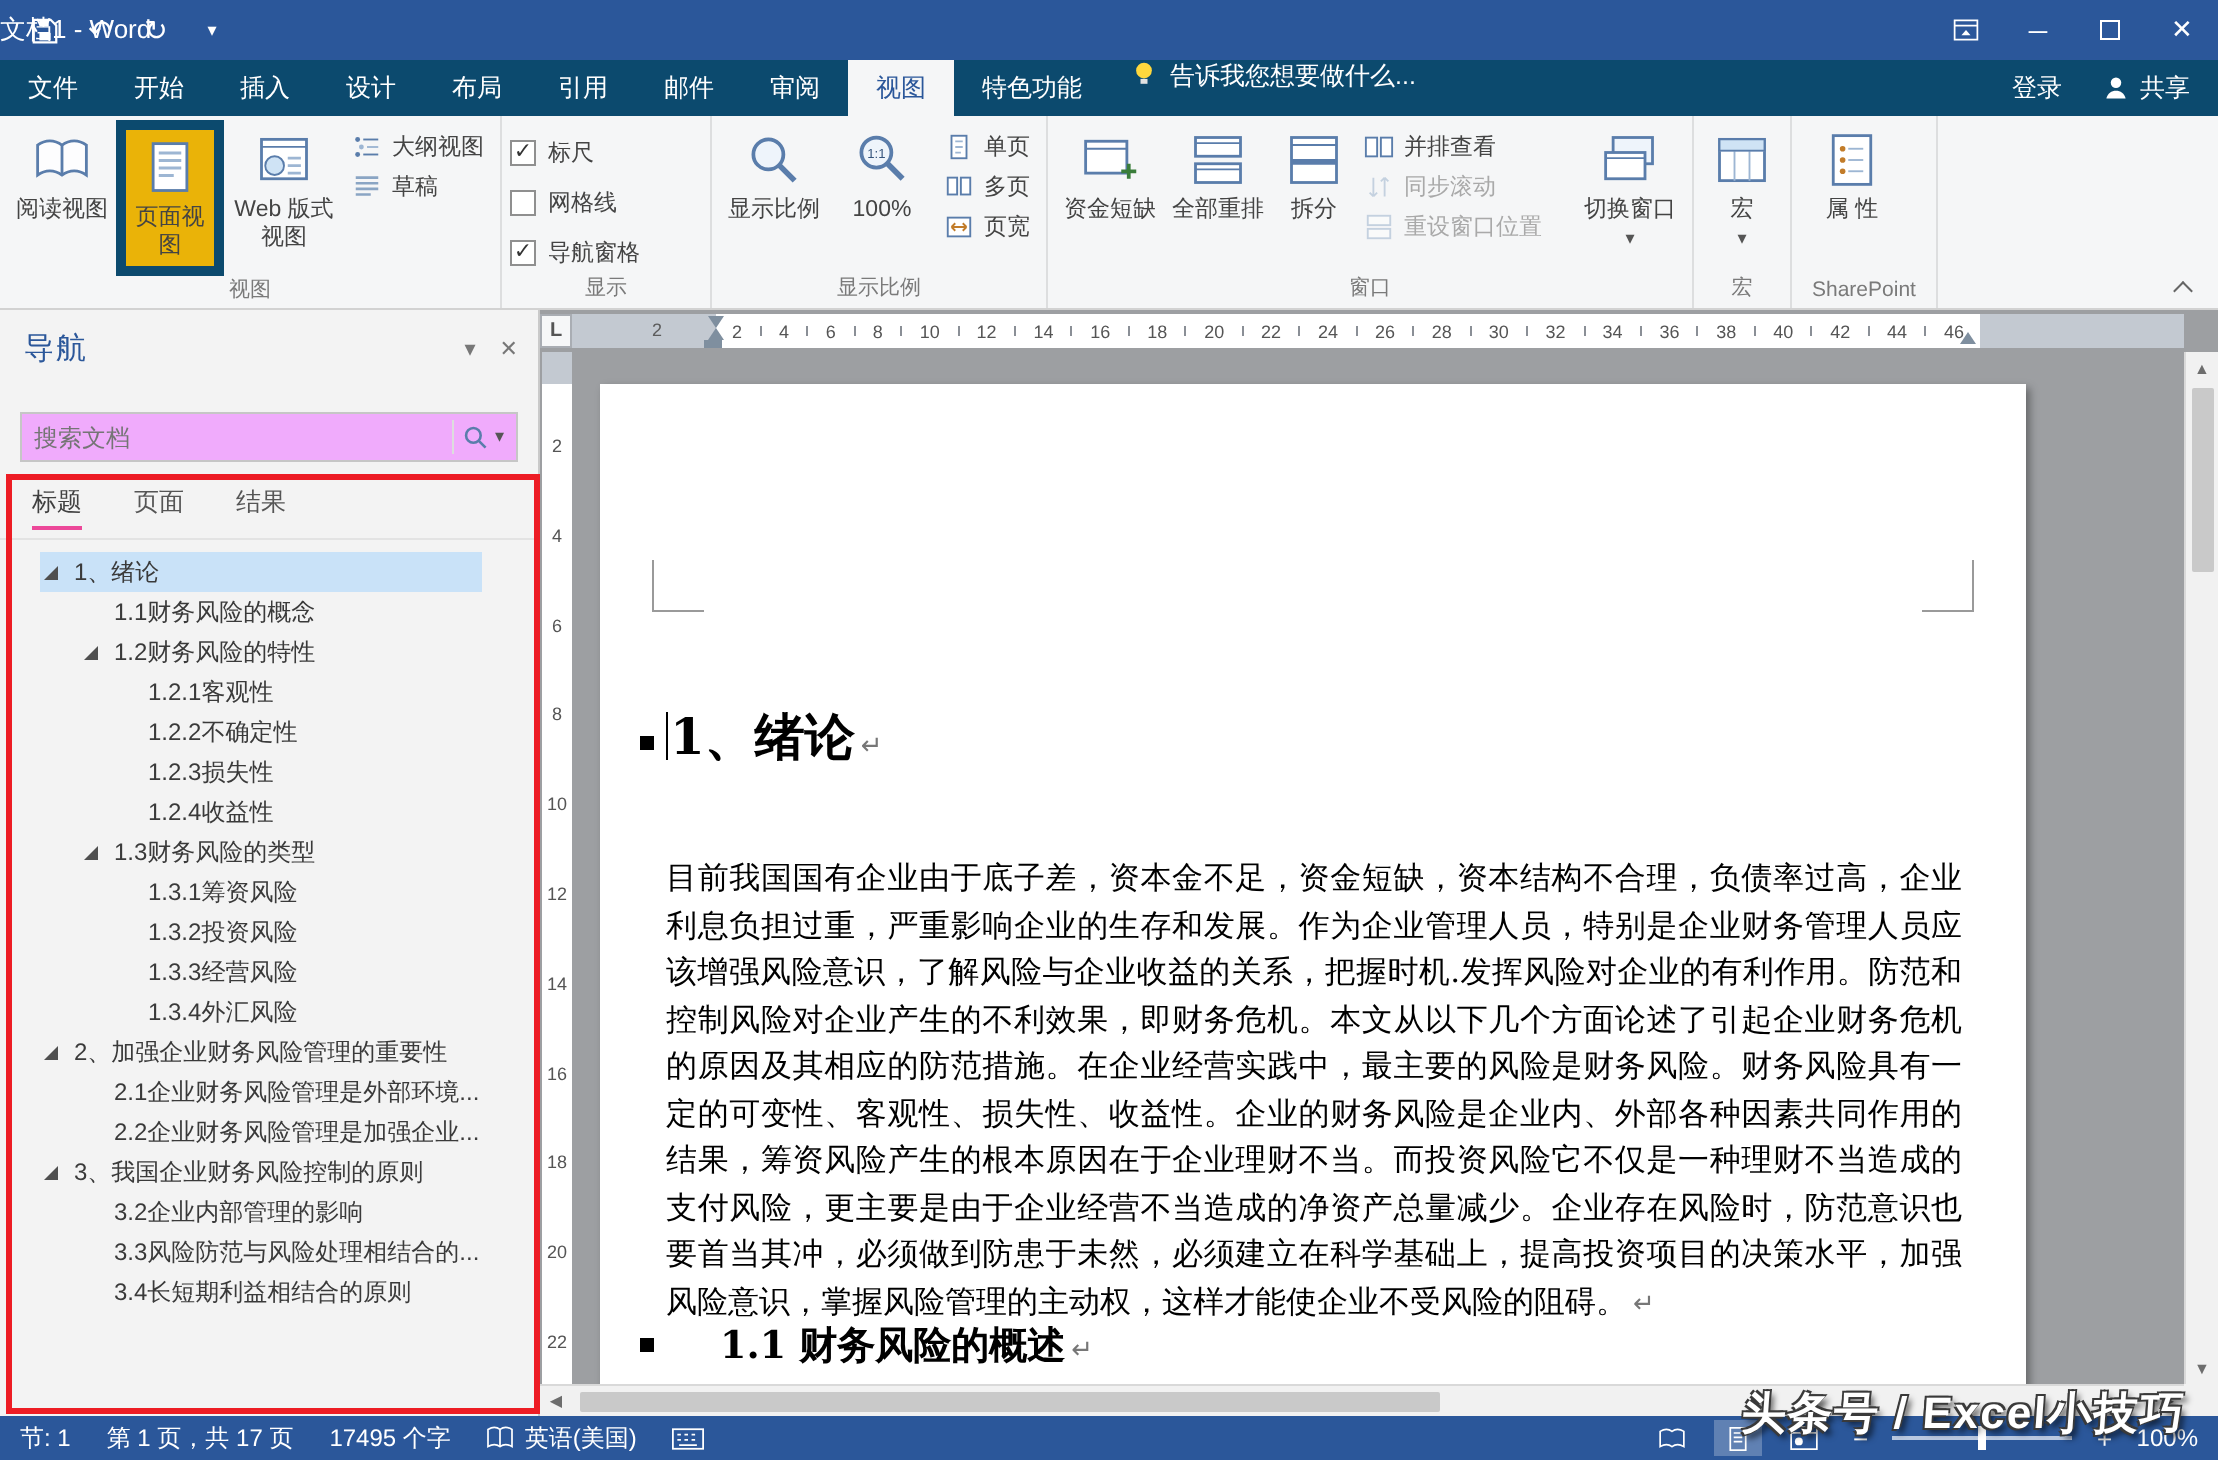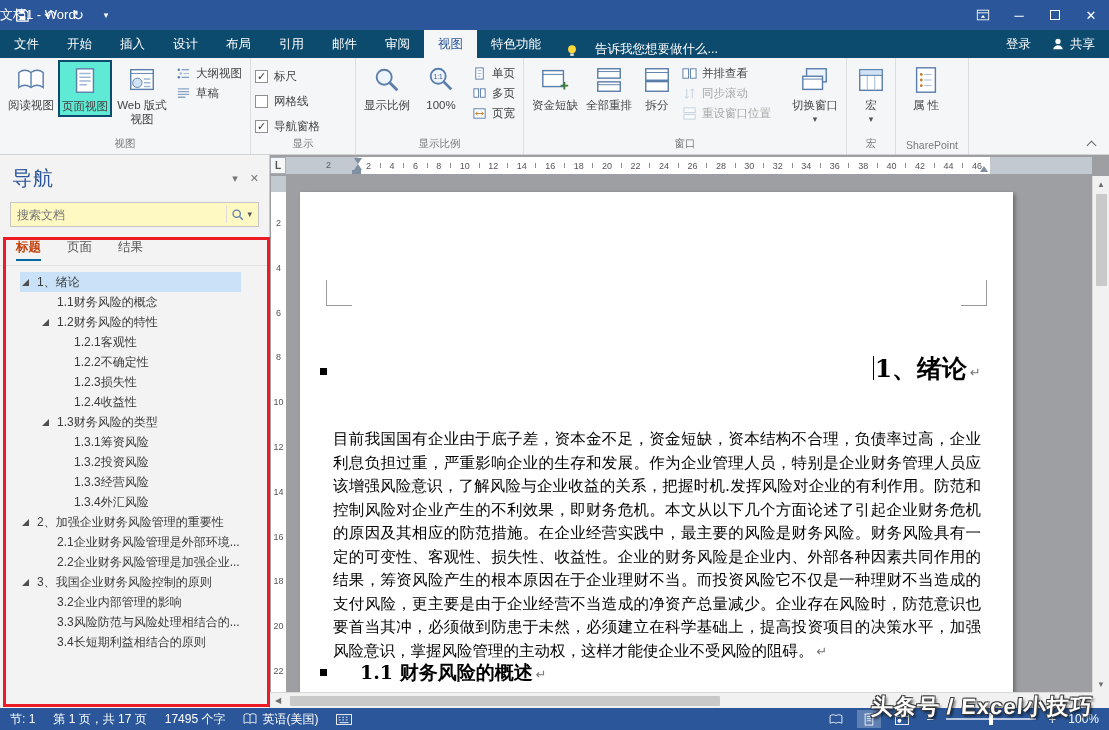--- a/index.html
+++ b/index.html
@@ -13,56 +13,56 @@
   .qbtn{width:24px;height:24px;display:flex;align-items:center;justify-content:center;font-size:14px;color:#fff;cursor:default}
   .ttext{position:absolute;left:0;right:0;text-align:left;font-size:13px;color:#fff}
   .winctl{margin-left:auto;display:flex;z-index:2}
   .wbtn{width:36px;height:30px;display:flex;align-items:center;justify-content:center;font-size:13px;color:#fff}
   .maxbox{width:10px;height:10px;border:1px solid #fff}
 
   
   .tabrow{position:absolute;left:0;top:30px;right:0;height:28px;background:#0c4a6e;display:flex;align-items:stretch;color:#fff}
   .rtab{padding:0 14px;line-height:28px;font-size:12.5px;white-space:nowrap}
   .rtab.active{background:#f5f6f7;color:#2b579a}
-  .tellme{display:flex;align-items:flex-end;gap:16px;padding:0 10px;font-size:12.5px;white-space:nowrap}
+  .tellme{display:flex;align-items:flex-start;gap:6px;padding:0 10px;font-size:12.5px;white-space:nowrap}
   .trr{margin-left:auto;display:flex;align-items:center;gap:20px;padding-right:14px;font-size:12.5px}
   .sharebtn{display:flex;align-items:center;gap:5px}
 
   
   .ribbon{position:absolute;left:0;top:58px;right:0;height:97px;background:#f5f6f7;border-bottom:1px solid #d2d2d2;display:flex;align-items:stretch}
   .rgroup{position:relative;display:flex;flex-direction:column;border-right:1px solid #dddedf;padding:2px 4px 0 4px}
   .gbody{flex:1;display:flex;align-items:flex-start}
   .gbody.col{flex-direction:column;justify-content:flex-start;padding-top:6px;gap:4px}
   .glabel{text-align:center;font-size:10.5px;color:#7a7a7a;padding:0 6px 3px 6px;white-space:nowrap}
   .bigbtn{display:flex;flex-direction:column;align-items:center;width:54px;padding:4px 2px 2px 2px;gap:3px;font-size:11.5px;color:#444;text-align:center;line-height:1.25;border:1px solid transparent}
-  .bigbtn.sel{background:#5eead4;border:2px solid #0c4a6e}
+  .bigbtn.sel{background:#eab308;border:5px solid #0c4a6e}
   .bigbtn .i32{width:30px;height:30px}
   .smallcol{display:flex;flex-direction:column;gap:5px;padding:6px 4px 0 4px}
   .smallbtn{display:flex;align-items:flex-start;gap:5px;font-size:11.5px;color:#444;white-space:nowrap}
   .smallbtn.disabled{color:#a9a9a9}
   .smallbtn.disabled svg{opacity:.45}
   .i16{width:15px;height:15px}
   .chkrow{display:flex;align-items:center;gap:6px;font-size:11.5px;color:#444;height:21px}
   .chk{width:13px;height:13px;background:#fff;border:1px solid #8f8f8f;display:flex;align-items:center;justify-content:center}
   .ck{font-size:11px;color:#333;line-height:1;margin-top:-1px}
   .ddarrow{font-size:9px;color:#555;line-height:1}
   .ribcol{position:absolute;right:12px;bottom:6px;width:9px;height:9px}
   .chevup{width:7px;height:7px;border-left:1.6px solid #666;border-top:1.6px solid #666;transform:rotate(45deg);margin-top:3px}
 
   
   .navpane{position:absolute;left:0;top:155px;width:270px;height:553px;background:#f3f3f3;border-right:1px solid #c9c9c9;overflow:hidden}
   .navhead{display:flex;align-items:center;padding:10px 10px 4px 12px}
-  .navtitle{color:#2b579a;font-size:20px;letter-spacing:1px}
+  .navtitle{color:#2b579a;font-size:15px;letter-spacing:1px}
   .navhicons{margin-left:auto;display:flex;gap:12px;color:#777;font-size:11px}
-  .searchbox{margin:6px 10px 2px 10px;height:25px;background:#fef9c3;border:1px solid #c6c6c6;display:flex;align-items:center}
+  .searchbox{margin:18px 10px 2px 10px;height:25px;background:#f0abfc;border:1px solid #c6c6c6;display:flex;align-items:center}
   .searchbox input{flex:1;border:none;outline:none;background:transparent;font-size:12px;padding:0 6px;color:#444;font-family:inherit}
   .searchdiv{width:1px;height:17px;background:#ddd;margin:0 4px}
   .navtabs{display:flex;gap:26px;padding:10px 14px 4px 16px;font-size:12.5px;border-bottom:1px solid #e3e3e3}
   .navtab{color:#555;padding-bottom:3px;border-bottom:2px solid transparent}
-  .navtab.active{color:#c2410c;font-weight:bold;border-bottom:2px solid #0369a1}
+  .navtab.active{color:#404040;font-weight:normal;border-bottom:2px solid #ec4899}
   .navtree{margin:6px 28px 0 20px}
   .nitem{position:relative;height:20px;line-height:20px;font-size:12px;color:#3a3a3a;white-space:nowrap;overflow:hidden}
   .nitem.l1{padding-left:17px}
   .nitem.l2{padding-left:37px}
   .nitem.l3{padding-left:54px}
   .nitem.sel{background:#c9e2f8}
   .tri{position:absolute;top:7px;width:0;height:0;border-left:7px solid transparent;border-bottom:7px solid #4f4f4f}
   .nitem.l1 .tri{left:2px}
   .nitem.l2 .tri{left:22px}
   .annotation{position:absolute;left:3px;top:237px;width:267px;height:470px;border:3px solid #ed1c24;z-index:40;pointer-events:none}
@@ -79,21 +79,21 @@
   .hmark-bot{position:absolute;left:68px;bottom:4px;width:0;height:0;border-left:4px solid transparent;border-right:4px solid transparent;border-bottom:6px solid #7f8f9f}
   .hmark-box{position:absolute;left:66px;bottom:0;width:9px;height:4px;background:#7f8f9f}
   .hmark-right{position:absolute;left:694px;bottom:2px;width:0;height:0;border-left:4px solid transparent;border-right:4px solid transparent;border-bottom:6px solid #7f8f9f}
   .vruler{position:absolute;left:1px;top:21px;width:15px;bottom:16px;background:#c3c9d1}
   .vwhite{position:absolute;left:0;top:16px;bottom:0;width:15px;background:#fff;display:flex;flex-direction:column;justify-content:space-between;align-items:center;padding:26px 0 16px 0}
   .vnum{font-size:9px;color:#555}
 
   .page{position:absolute;left:30px;top:37px;width:713px;height:760px;background:#fff;box-shadow:2px 2px 4px rgba(0,0,0,.35)}
   .mark-tl{position:absolute;left:26px;top:88px;width:26px;height:26px;border-left:1px solid #9a9a9a;border-bottom:1px solid #9a9a9a}
   .mark-tr{position:absolute;right:26px;top:88px;width:26px;height:26px;border-right:1px solid #9a9a9a;border-bottom:1px solid #9a9a9a}
-  .h1line{position:absolute;left:33px;top:160px;width:648px;text-align:right;font-family:"DejaVu Serif","Liberation Serif",serif;font-size:25px;font-weight:bold;color:#000}
+  .h1line{position:absolute;left:33px;top:160px;width:648px;text-align:left;font-family:"DejaVu Serif","Liberation Serif",serif;font-size:25px;font-weight:bold;color:#000}
   .caret{display:inline-block;width:1px;height:24px;background:#000;vertical-align:-3px;margin-right:1px}
   .pmark{font-family:"DejaVu Sans",sans-serif;font-size:13px;color:#777;font-weight:normal;margin-left:3px}
   .hsq1{position:absolute;left:20px;top:176px;width:7px;height:7px;background:#000}
   .docbody{position:absolute;left:33px;top:236px;width:648px;font-family:"DejaVu Serif","Liberation Serif",serif;font-size:15.5px;line-height:23.5px;color:#000;text-align:justify}
   .h2line{position:absolute;left:60px;top:468px;font-family:"DejaVu Serif","Liberation Serif",serif;font-size:19px;font-weight:bold;color:#000}
   .hsq2{position:absolute;left:20px;top:477px;width:7px;height:7px;background:#000}
 
   .vscroll{position:absolute;right:0;top:21px;width:17px;bottom:16px;background:#f1f1f1;border-left:1px solid #d9d9d9;display:flex;flex-direction:column;align-items:center}
   .sarrow{font-size:8px;color:#6d6d6d;height:16px;display:flex;align-items:center;justify-content:center;width:100%}
   .vthumb{width:11px;height:92px;background:#c9c9c9;border-radius:1px;margin-top:2px}

